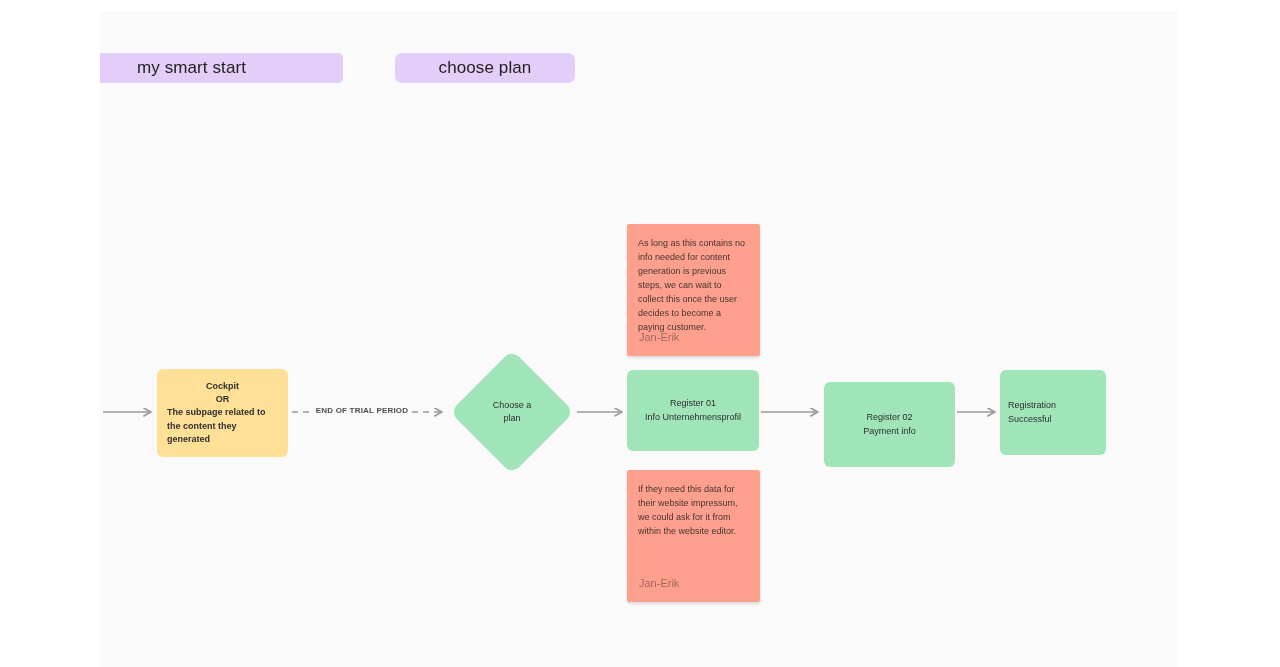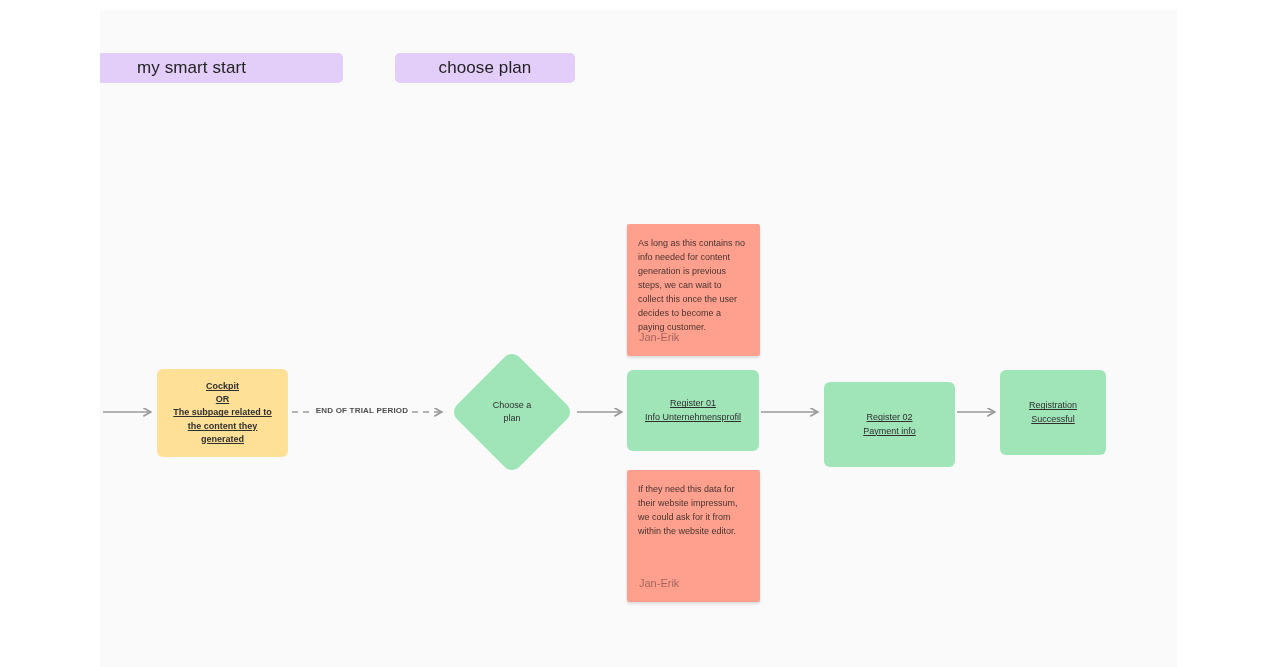--- a/index.html
+++ b/index.html
@@ -12,36 +12,36 @@
   }
 
   .section-label {
     position: absolute; height: 30px; border-radius: 5px;
     background: #e3cdf9; color: #232323;
     display: flex; align-items: center; justify-content: center;
     font-size: 17px; font-weight: 400; letter-spacing: 0.1px;
     white-space: nowrap;
   }
   .section-label.s1 { left: -60px; top: 43px; width: 303px; }
-  .section-label.s2 { left: 295px; top: 43px; width: 180px; }
+  .section-label.s2 { left: 295px; top: 43px; width: 180px; border-radius: 7px; }
   .section-label.s3 { left: 500px; top: 43px; width: 384px; }
 
   .connector-svg { position: absolute; left: 0; top: 0; width: 1077px; height: 657px; }
 
   .trial-label {
     position: absolute; left: 197px; top: 396px; width: 130px;
     text-align: center; font-size: 8px; font-weight: 600; color: #4d4d4d;
     letter-spacing: 0.2px; white-space: nowrap;
   }
 
   .shape {
     position: absolute; display: flex; flex-direction: column;
     align-items: center; justify-content: center;
-    text-align: center; color: #2f2f2f;
-    font-size: 9px; font-weight: 500; line-height: 1.45; text-decoration: underline;
+    text-align: left; color: #2f2f2f;
+    font-size: 9px; font-weight: 500; line-height: 1.45;
   }
   .shape .ln { display: block; }
 
   .note-yellow {
     left: 57px; top: 359px; width: 131px; height: 88px;
     background: #ffe096; border-radius: 6px; font-weight: 700;
     padding: 6px 10px;
   }
 
   .box-green { background: #9fe5b8; border-radius: 6px; padding: 6px 8px; }

